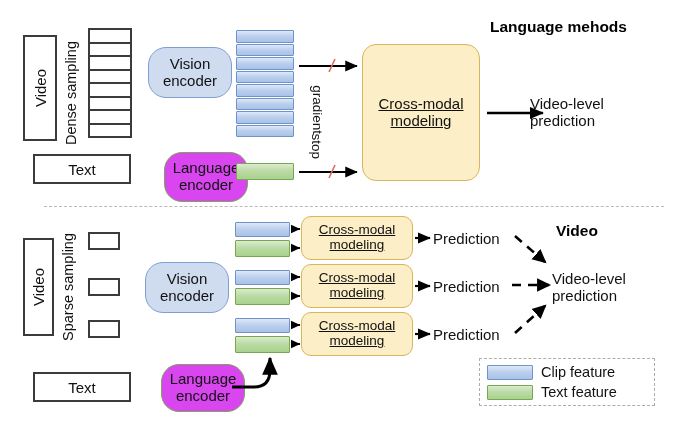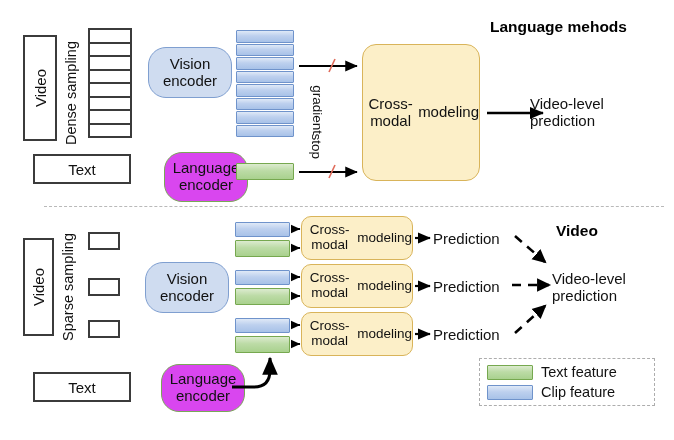--- a/index.html
+++ b/index.html
@@ -68,25 +68,27 @@
   }
   .enc-vision { background: #cfdcf0; border: 1.6px solid #7f9fd0; }
   .enc-lang   { background: #d946ef; border: 1.6px solid #7aa758; margin-left: 16px; }
 
   
   .xmodal {
     background: #fcefc8;
     border: 1.6px solid #d9b45a;
     border-radius: 10px;
     display: flex;
+    flex-direction: column;
     align-items: center;
     justify-content: center;
     text-align: center;
     color: #111;
     line-height: 1.1;
+    text-decoration: underline;
   }
   .xmodal.big { font-size: 15px; border-radius: 14px; }
   .xmodal.small { font-size: 13.5px; }
 
   
   .feat { border-radius: 1px; }
   .feat-clip {
     background: linear-gradient(180deg,#dfe9f7 0%,#bdd0ee 45%,#a8c2e8 100%);
     border: 1.3px solid #6f93cb;
   }
@@ -248,26 +250,26 @@
   <div class="abs lbl" style="left:433px; top:278px;">Prediction</div>
   <div class="abs lbl" style="left:433px; top:326px;">Prediction</div>
 
   <div class="abs lbl center" style="left:552px; top:270px; width:122px;">
     <div>Video-level</div>
     <div>prediction</div>
   </div>
 
   <div class="abs legend" style="left:479px; top:358px; width:176px;">
     <div class="legend-row">
+      <span class="legend-sw feat feat-clip"></span>
+      <span class="legend-txt">Clip feature</span>
+    </div>
+    <div class="legend-row">
       <span class="legend-sw feat feat-text"></span>
       <span class="legend-txt">Text feature</span>
-    </div>
-    <div class="legend-row">
-      <span class="legend-sw feat feat-clip"></span>
-      <span class="legend-txt">Clip feature</span>
     </div>
   </div>
 
   <svg class="overlay" viewBox="0 0 674 440">
     <defs>
       <marker id="ah" markerWidth="7" markerHeight="7" refX="5.6" refY="3" orient="auto">
         <path d="M0,0.4 L6,3 L0,5.6 z" fill="#000"></path>
       </marker>
       <marker id="ahs" markerWidth="6" markerHeight="6" refX="4.8" refY="2.6" orient="auto">
         <path d="M0,0.3 L5,2.6 L0,4.9 z" fill="#000"></path>

